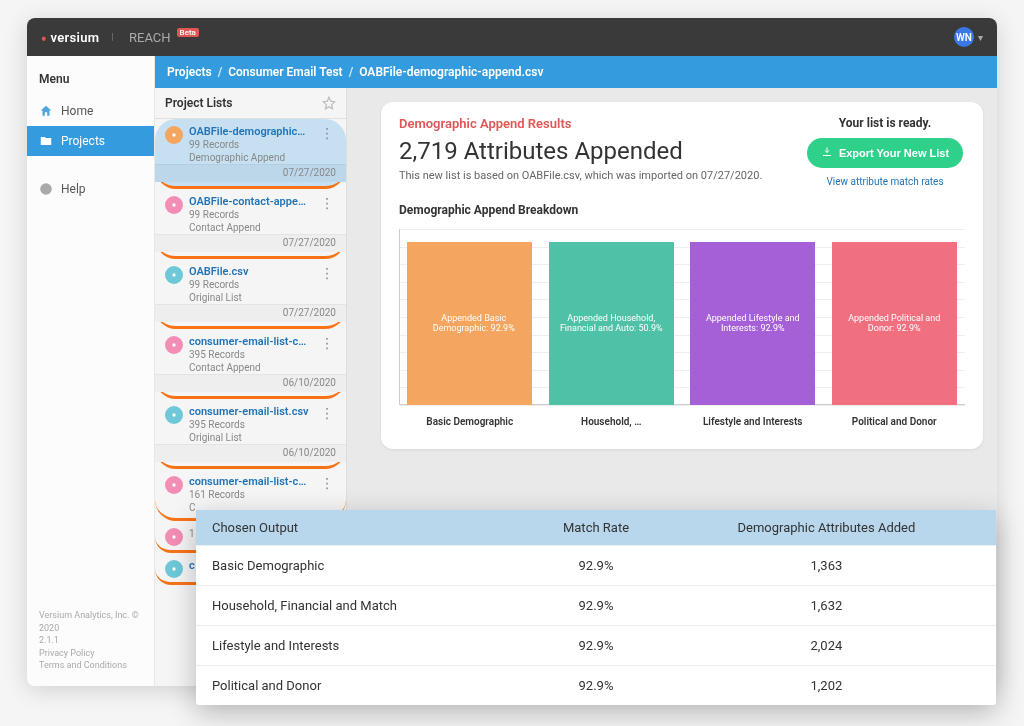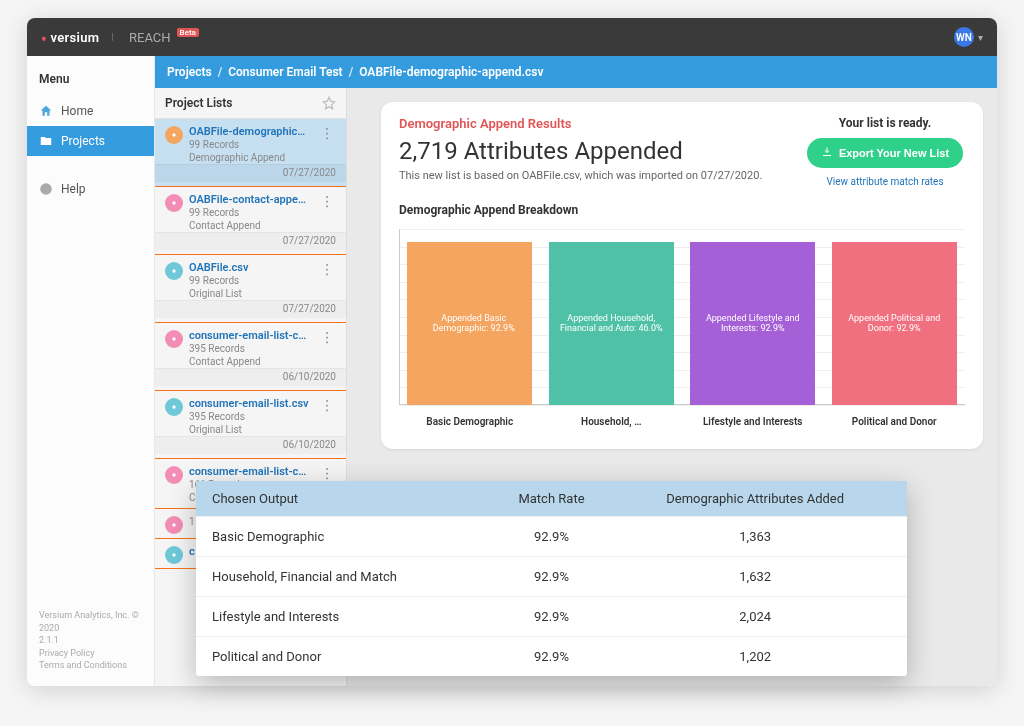--- a/index.html
+++ b/index.html
@@ -25,21 +25,21 @@
 .sidebar-footer { margin-top: auto; padding: 10px 12px 14px; font-size: 9px; color: #aaa; line-height: 1.4; }
 .rightarea { flex: 1; display: flex; flex-direction: column; min-width: 0; }
 .crumbbar { height: 32px; background: #349cde; color: #fff; display: flex; align-items: center; padding: 0 12px; font-size: 12px; font-weight: 600; gap: 6px; }
 .crumbbar .sep { opacity: .8; }
 .crumbbar a { color: #fff; text-decoration: none; cursor: pointer; }
 .workarea { flex: 1; background: #e9e9e9; display: flex; min-height: 0; }
 .listcol { width: 192px; background: #f5f5f5; border-right: 1px solid #ddd; display: flex; flex-direction: column; }
 .listhdr { display: flex; align-items: center; justify-content: space-between; padding: 8px 10px; font-size: 12px; font-weight: 600; color: #333; border-bottom: 1px solid #e0e0e0; }
 .star { width: 14px; height: 14px; color: #bbb; cursor: pointer; }
 .listitems { flex: 1; overflow: hidden; }
-.fileentry { border-bottom: 1px solid #f97316; padding: 6px 10px 4px 10px; position: relative; }
+.fileentry { border-bottom: 3px solid #f97316; padding: 6px 10px 4px 10px; position: relative; border-radius: 21px; }
 .fileentry.sel { background: #c7e0f1; }
 .fetop { display: flex; align-items: flex-start; gap: 6px; }
 .fe-ic { width: 18px; height: 18px; border-radius: 50%; display: flex; align-items: center; justify-content: center; flex-shrink: 0; margin-top: 1px; }
 .fe-ic.orange { background: #f4a560; }
 .fe-ic.pink { background: #f28db5; }
 .fe-ic.cyan { background: #6ec8d8; }
 .fe-ic svg { width: 10px; height: 10px; color: #fff; }
 .fetxt { flex: 1; min-width: 0; }
 .fname { font-size: 11px; font-weight: 600; color: #2274b8; white-space: nowrap; overflow: hidden; text-overflow: ellipsis; cursor: pointer; }
 .fmeta { font-size: 10px; color: #888; line-height: 1.3; }
@@ -60,21 +60,21 @@
 .chartbox { display: flex; height: 210px; }
 .yaxis { display: flex; flex-direction: column; justify-content: space-between; padding-right: 4px; height: 176px; margin-top: 4px; }
 .yaxis div { font-size: 9px; color: #666; text-align: right; }
 .plot { flex: 1; position: relative; }
 .plotgrid { position: absolute; top: 4px; left: 0; right: 0; height: 176px; border-left: 1px solid #ccc; border-bottom: 1px solid #ccc; }
 .gline { position: absolute; left: 0; right: 0; height: 1px; background: #eee; }
 .bars { position: absolute; left: 0; right: 0; top: 4px; height: 176px; display: flex; justify-content: space-around; align-items: flex-end; }
 .bar { width: 22%; display: flex; align-items: center; justify-content: center; color: #fff; font-size: 9px; text-align: center; padding: 4px; }
 .barlabel { position: absolute; bottom: -22px; font-size: 10px; font-weight: 600; color: #333; width: 22%; text-align: center; }
 .b0 { background: #f4a560; } .b1 { background: #4fc1a6; } .b2 { background: #a560d8; } .b3 { background: #f07080; }
-.overlay-table { position: absolute; left: 196px; top: 481px; width: 711px; background: #fff; box-shadow: 0 8px 28px rgba(0,0,0,0.25); border-radius: 3px; }
+.overlay-table { position: absolute; left: 196px; top: 510px; width: 800px; background: #fff; box-shadow: 0 8px 28px rgba(0,0,0,0.25); border-radius: 3px; }
 .overlay-table .thead { background: #b8d7ec; display: flex; padding: 10px 16px; }
 .overlay-table .trow { display: flex; padding: 12px 16px; border-top: 1px solid #eee; }
 .th, .td { font-size: 13px; color: #333; }
 .th { font-weight: 400; }
 .c1 { flex: 2; } .c2 { flex: 1; text-align: center; } .c3 { flex: 2; text-align: center; }
 </style>
 </head>
 <body>
 
 <div class="app">
@@ -315,21 +315,21 @@
                     <div class="gline" style="top: 140.8px;"></div>
                     <div class="gline" style="top: 158.4px;"></div>
                     <div class="gline" style="top: 176px;"></div>
                   </div>
                 <div class="bars" id="bars">
                     <div style="position: relative; width: 22%; height: 100%; display: flex; align-items: flex-end; justify-content: center;">
                       <div class="bar b0" style="height: 92.9%; width: 100%; padding-left: 12px;">Appended Basic Demographic: 92.9%</div>
                       <div class="barlabel" style="left: 0px; width: 100%;">Basic Demographic</div>
                     </div>
                     <div style="position: relative; width: 22%; height: 100%; display: flex; align-items: flex-end; justify-content: center;">
-                      <div class="bar b1" style="height: 92.9%; width: 100%;">Appended Household, Financial and Auto: 46.0%</div>
+                      <div class="bar b1" style="height: 92.9%; width: 100%;">Appended Household, Financial and Auto: 50.9%</div>
                       <div class="barlabel" style="left: 0px; width: 100%;">Household, …</div>
                     </div>
                     <div style="position: relative; width: 22%; height: 100%; display: flex; align-items: flex-end; justify-content: center;">
                       <div class="bar b2" style="height: 92.9%; width: 100%;">Appended Lifestyle and Interests: 92.9%</div>
                       <div class="barlabel" style="left: 0px; width: 100%;">Lifestyle and Interests</div>
                     </div>
                     <div style="position: relative; width: 22%; height: 100%; display: flex; align-items: flex-end; justify-content: center;">
                       <div class="bar b3" style="height: 92.9%; width: 100%;">Appended Political and Donor: 92.9%</div>
                       <div class="barlabel" style="left: 0px; width: 100%;">Political and Donor</div>
                     </div>

